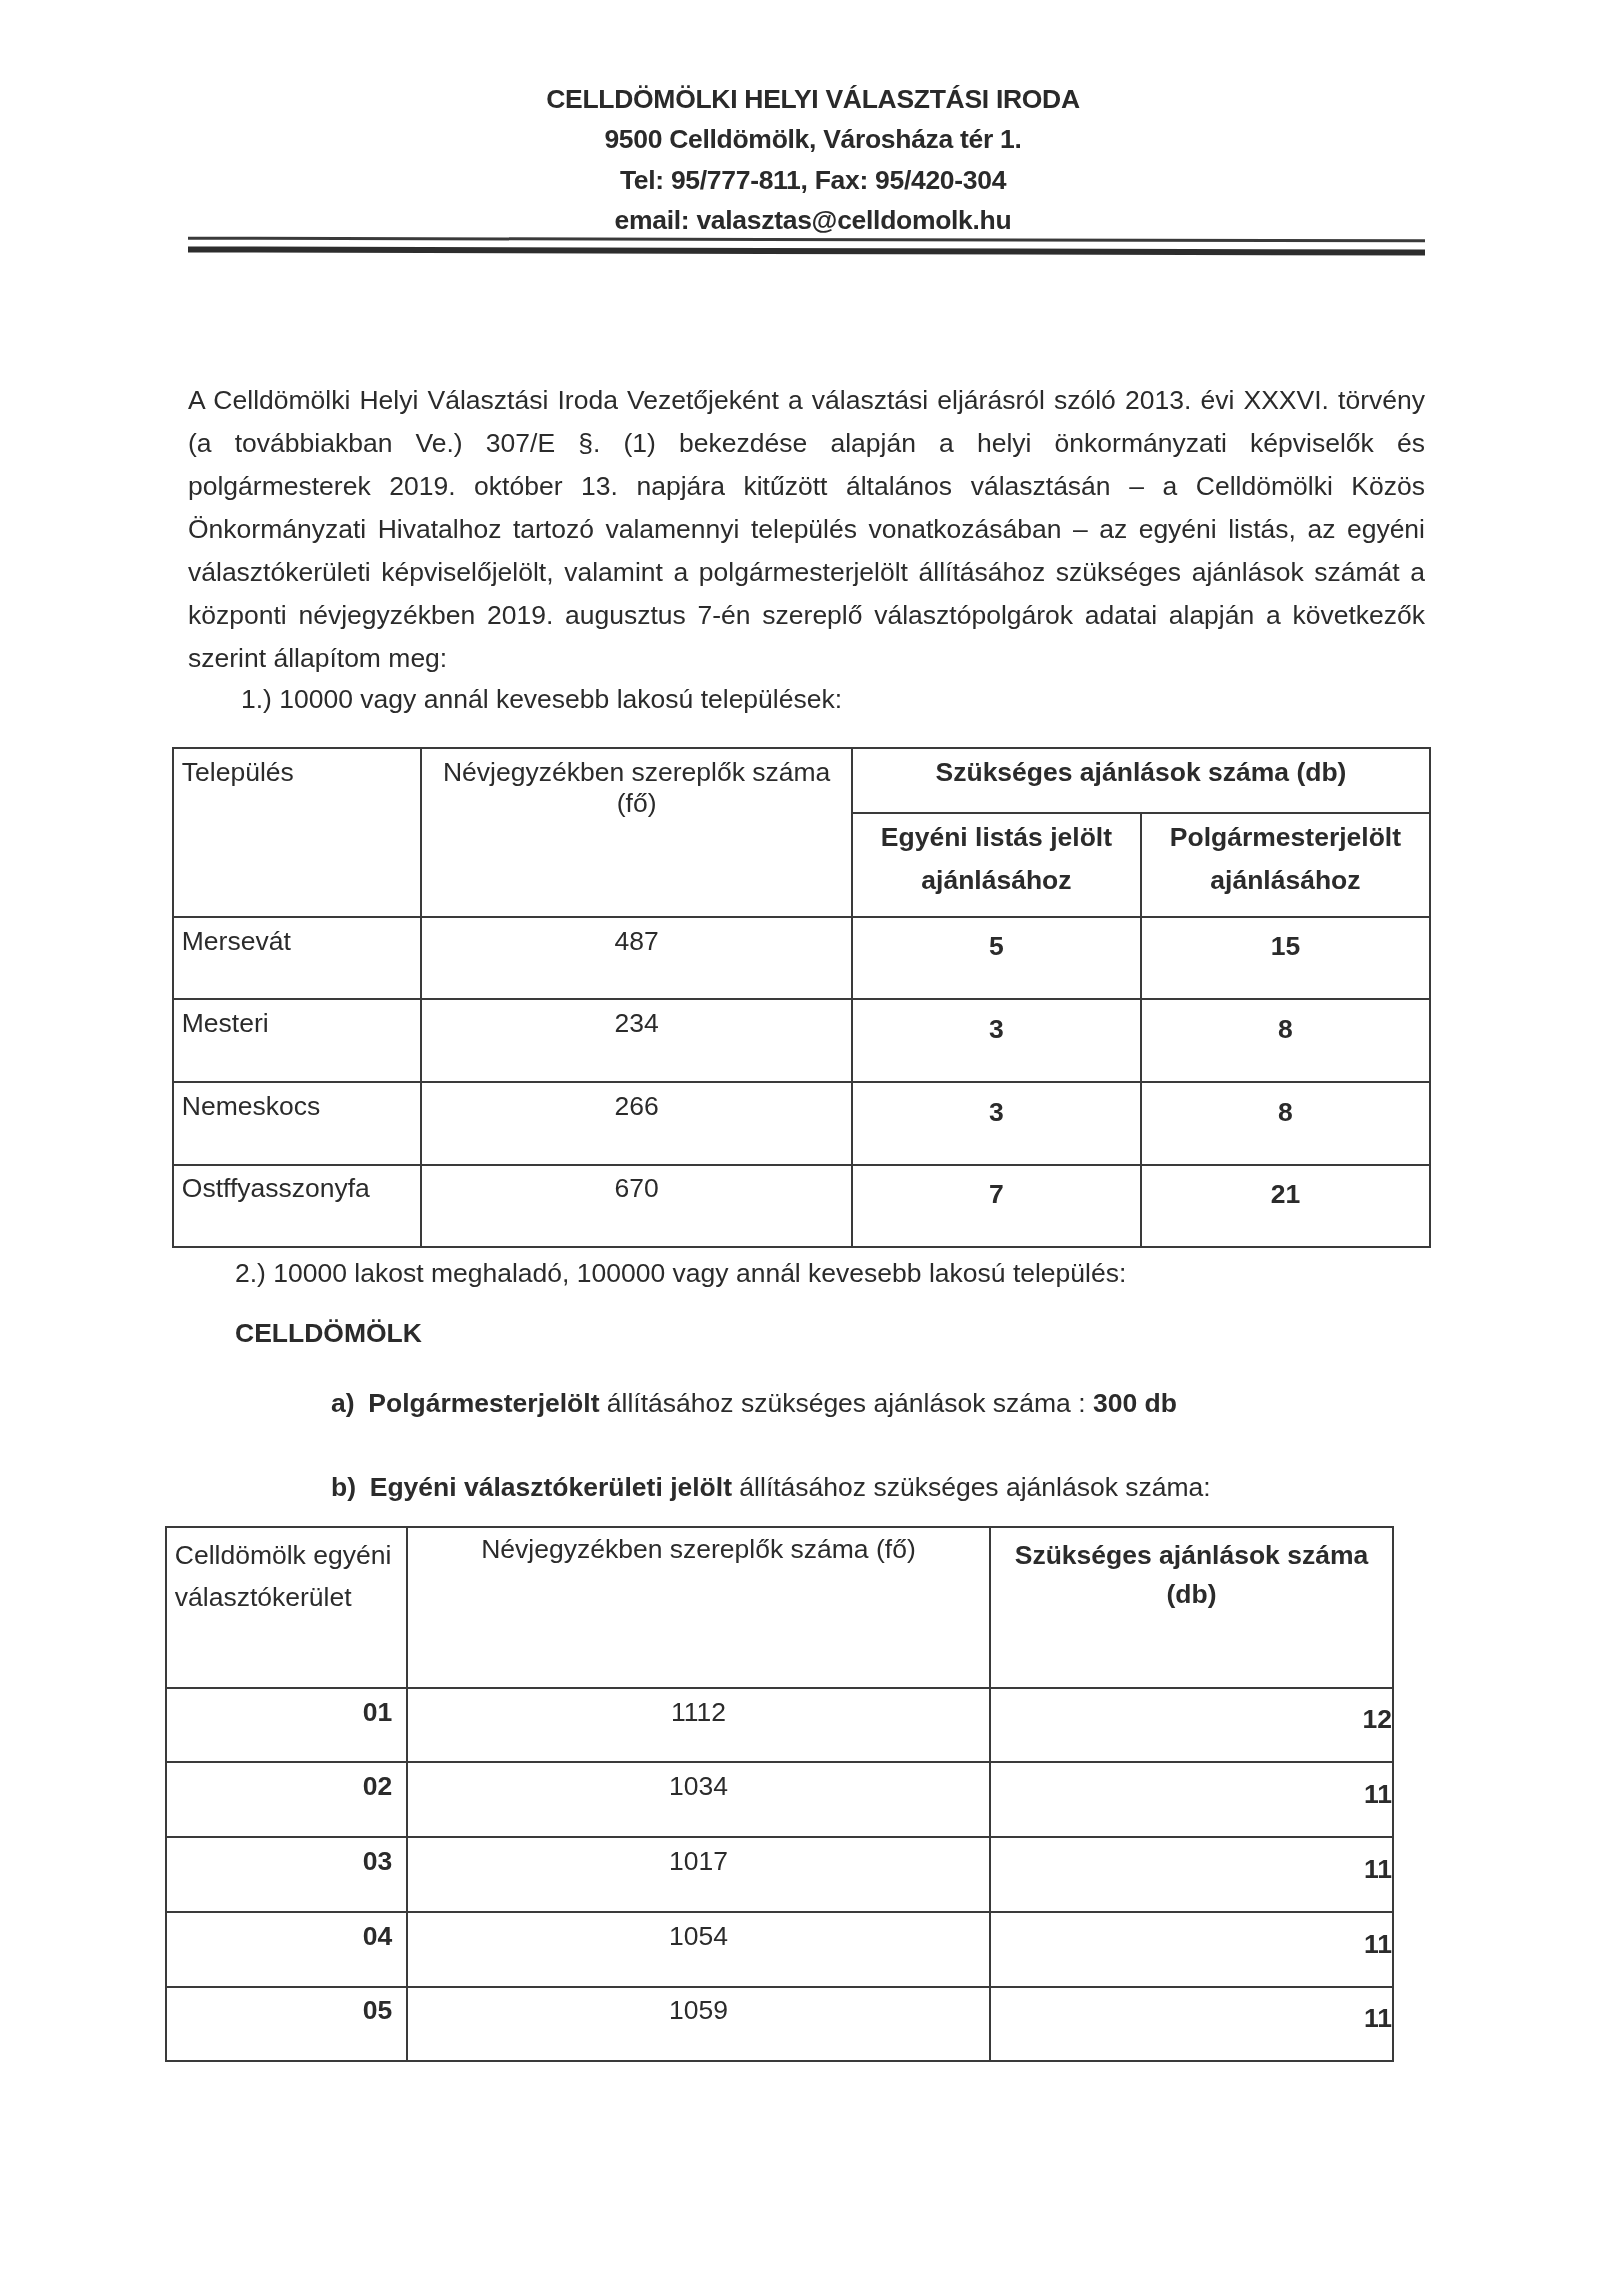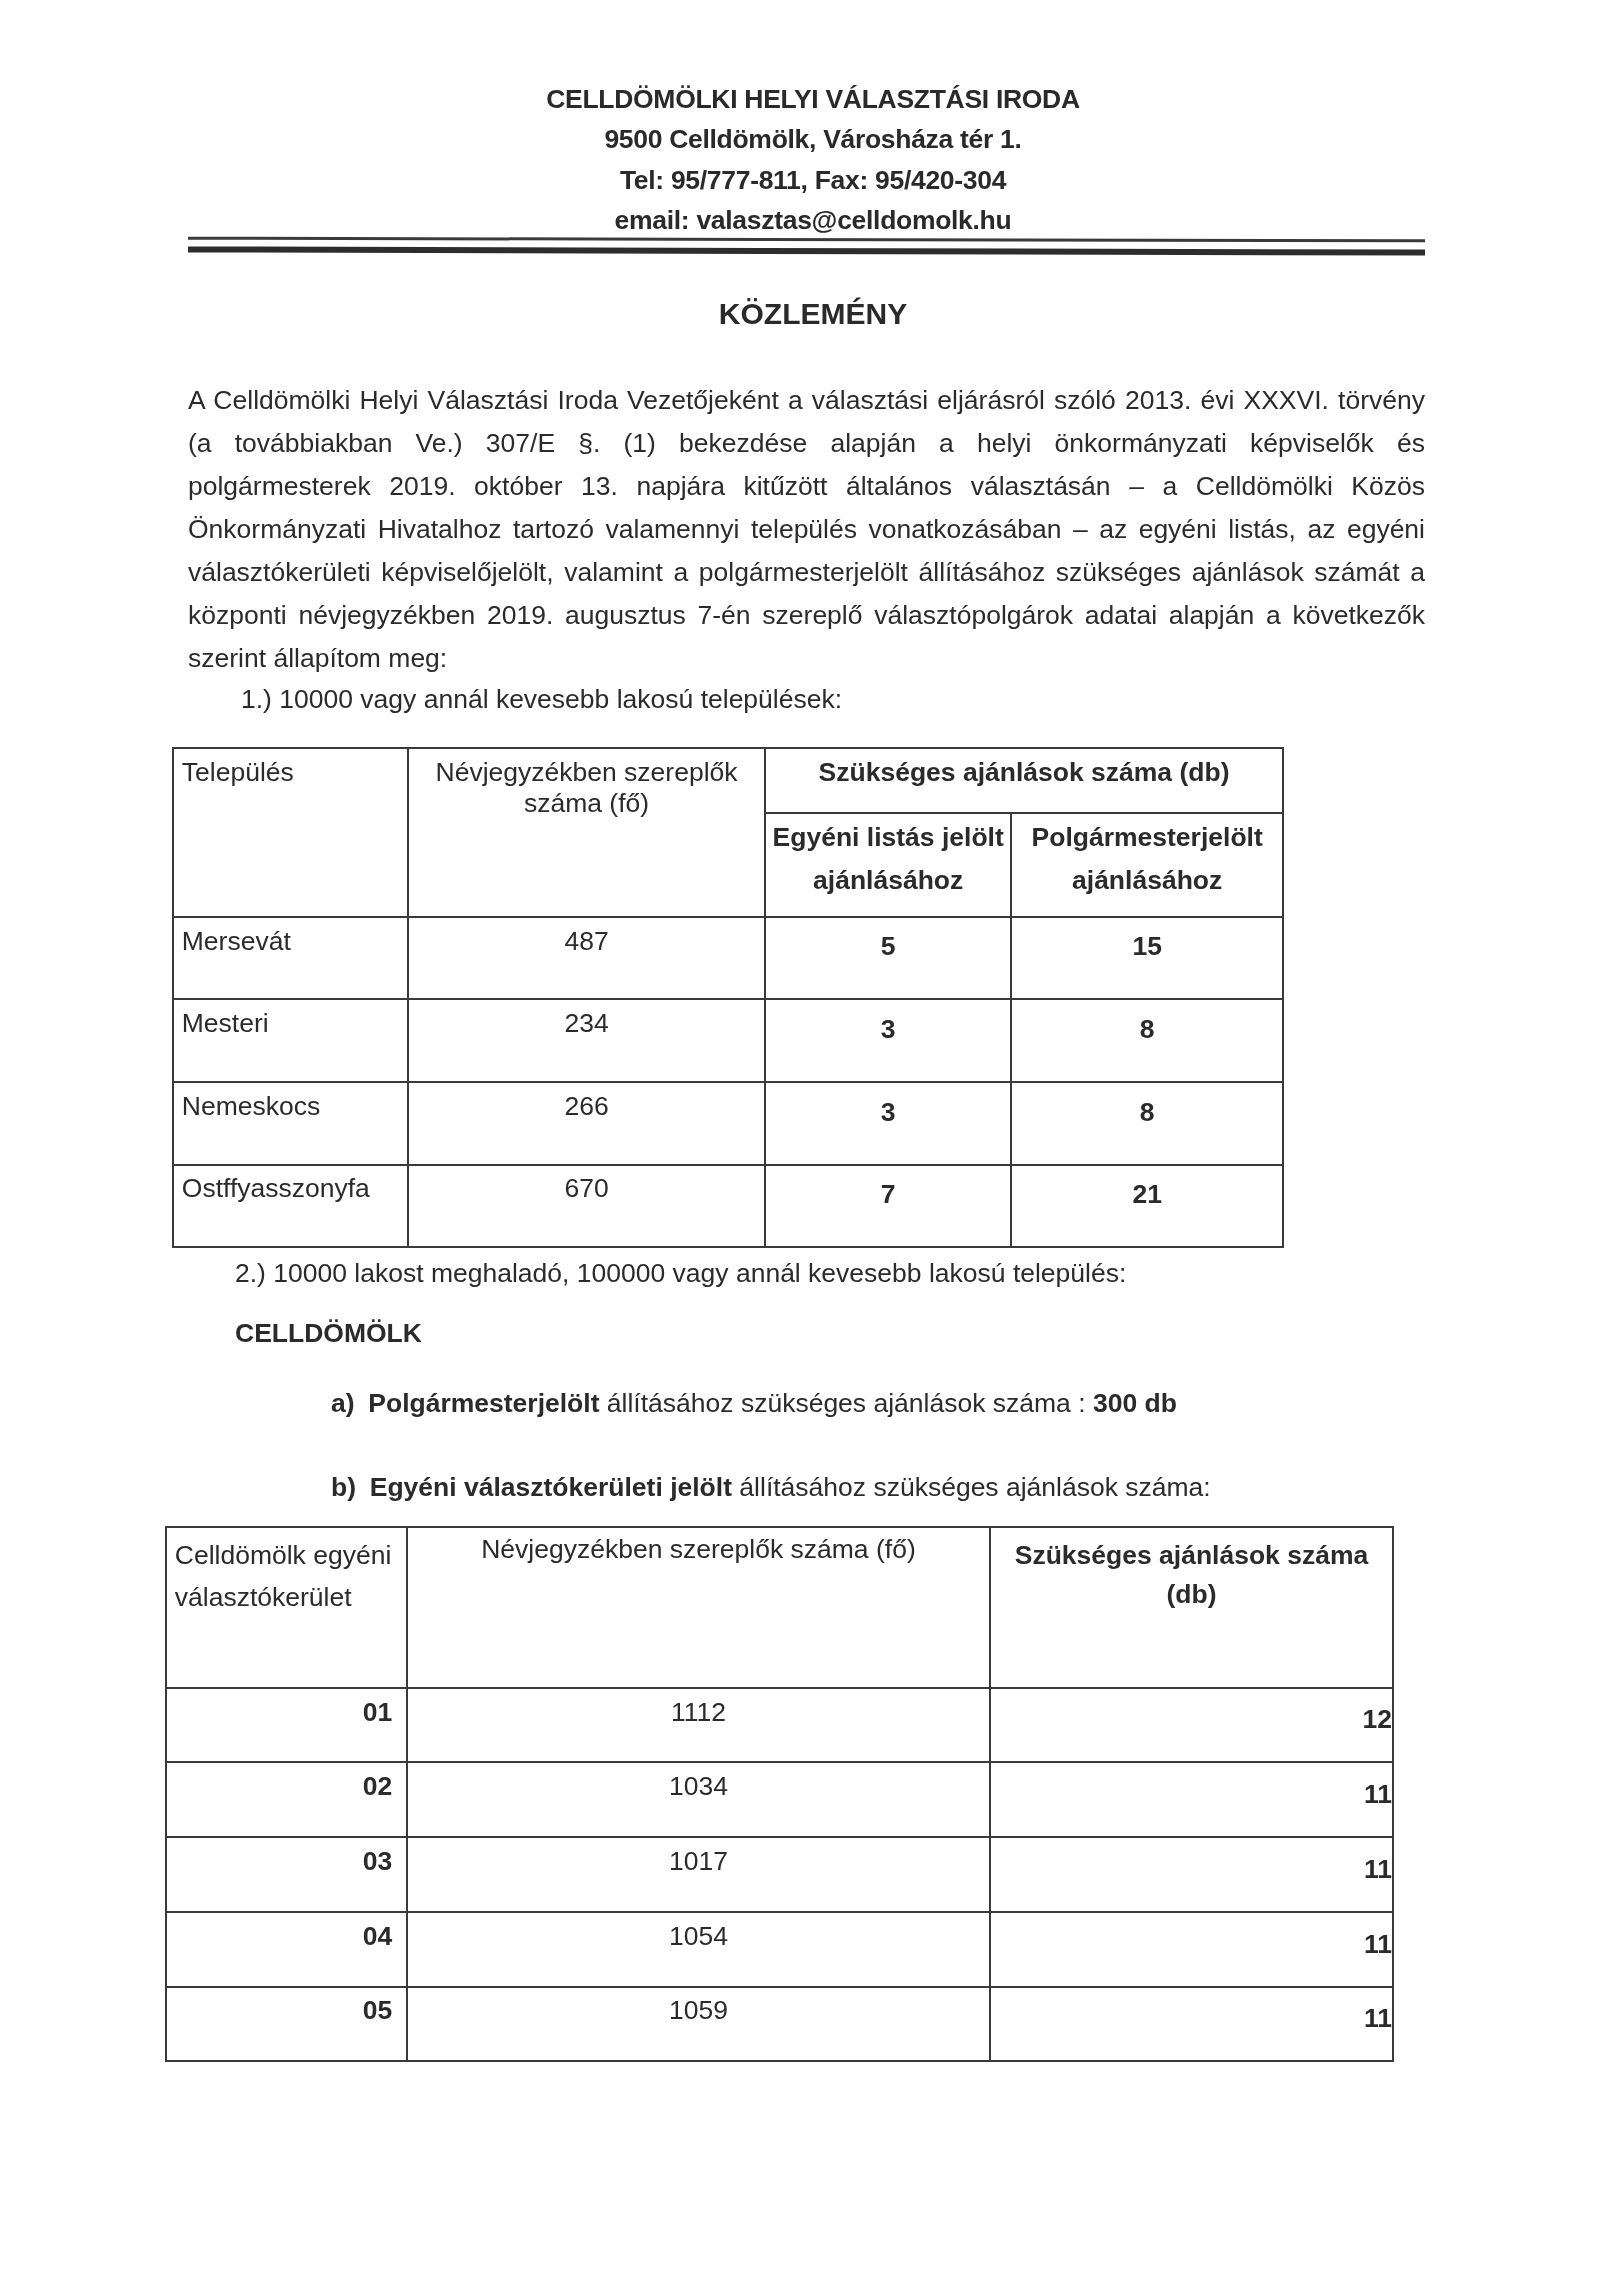--- a/index.html
+++ b/index.html
@@ -15,21 +15,21 @@
   .hdr.l3 { top: 165px; }
   .hdr.l4 { top: 205px; }
   .rule1 { position: absolute; left: 188px; top: 238px; width: 1237px; height: 2.9px; background: #3a3a3a; transform: rotate(0.12deg); }
   .rule2 { position: absolute; left: 188px; top: 248px; width: 1237px; height: 5.9px; background: #2d2d2d; transform: rotate(0.15deg); }
   .title { position: absolute; left: 176px; width: 1274px; top: 297px; text-align: center; font-weight: bold; font-size: 30px; color: #2a2a2a; }
   .para { position: absolute; left: 188px; width: 1237px; top: 355px; font-size: 26.5px; line-height: 43px; text-align: justify; color: #2b2b2b; margin-top: 24px; }
   .para p { margin: 0; }
   .sec1 { position: absolute; left: 241px; top: 684px; font-size: 26.5px; color: #2b2b2b; text-align: right; }
   table { border-collapse: collapse; position: absolute; font-size: 26.5px; color: #2b2b2b; }
   td, th { border: 2.5px solid #3a3a3a; padding: 0; vertical-align: top; font-weight: normal; }
-  .t1 { left: 172px; top: 747px; width: 1112px; padding-left: 8px; }
+  .t1 { left: 172px; top: 747px; width: 1259px; padding-left: 8px; }
   .t1 .c1 { width: 233px; padding: 7.8px 7.8px; text-align: left; }
   .t1 .c2 { width: 429px; padding: 7.8px 5.9px; text-align: center; }
   .t1 .c3 { width: 294px; text-align: center; }
   .t1 .c4 { width: 290px; text-align: center; }
   .t1 .grp { font-weight: bold; height: 55px; padding-top: 7.8px; }
   .t1 .sub { font-weight: bold; height: 100px; line-height: 43px; padding-top: 2px; }
   .t1 .sub .nb { font-weight: bold; display: block; }
   .t1 tr.data td { height: 65px; padding-top: 7.8px; }
   .t1 tr.data td.num { text-align: center; }
   .t1 tr.data td.bnum { text-align: center; font-weight: bold; padding-top: 13.7px; }
@@ -53,21 +53,20 @@
 
 <div class="page">
 
   <div class="hdr l1">CELLDÖMÖLKI HELYI VÁLASZTÁSI IRODA</div>
   <div class="hdr l2">9500 Celldömölk, Városháza tér 1.</div>
   <div class="hdr l3">Tel: 95/777-811, Fax: 95/420-304</div>
   <div class="hdr l4">email: valasztas@celldomolk.hu</div>
   <div class="rule1"></div>
   <div class="rule2"></div>
 
-  <div class="title">KÖZLEMÉNY</div>
 
   <div class="para">
     <p>A Celldömölki Helyi Választási Iroda Vezetőjeként a választási eljárásról szóló 2013. évi XXXVI. törvény (a továbbiakban Ve.) 307/E §. (1) bekezdése alapján a helyi önkormányzati képviselők és polgármesterek 2019. október 13. napjára kitűzött általános választásán – a Celldömölki Közös Önkormányzati Hivatalhoz tartozó valamennyi település vonatkozásában – az egyéni listás, az egyéni választókerületi képviselőjelölt, valamint a polgármesterjelölt állításához szükséges ajánlások számát a központi névjegyzékben 2019. augusztus 7-én szereplő választópolgárok adatai alapján a következők szerint állapítom meg:</p>
   </div>
 
   <div class="sec1">1.)  10000 vagy annál kevesebb lakosú települések:</div>
 
   <table class="t1">
     <tbody>
         <tr>

